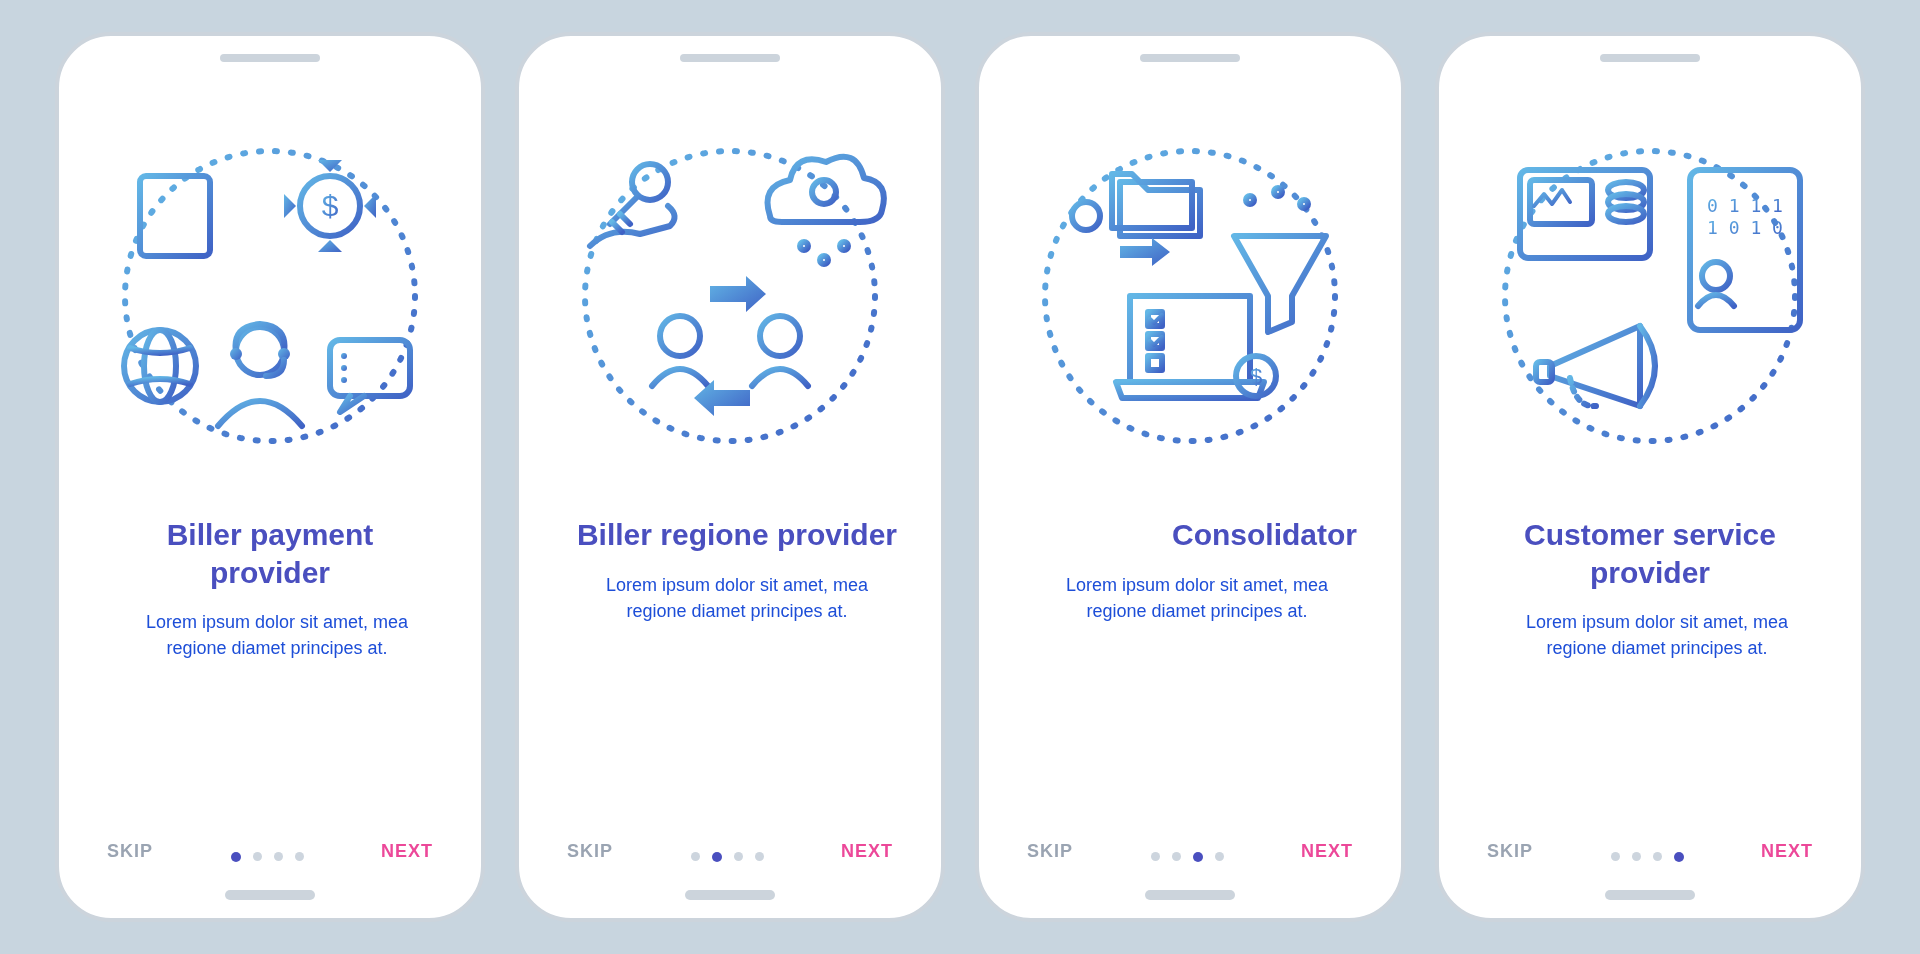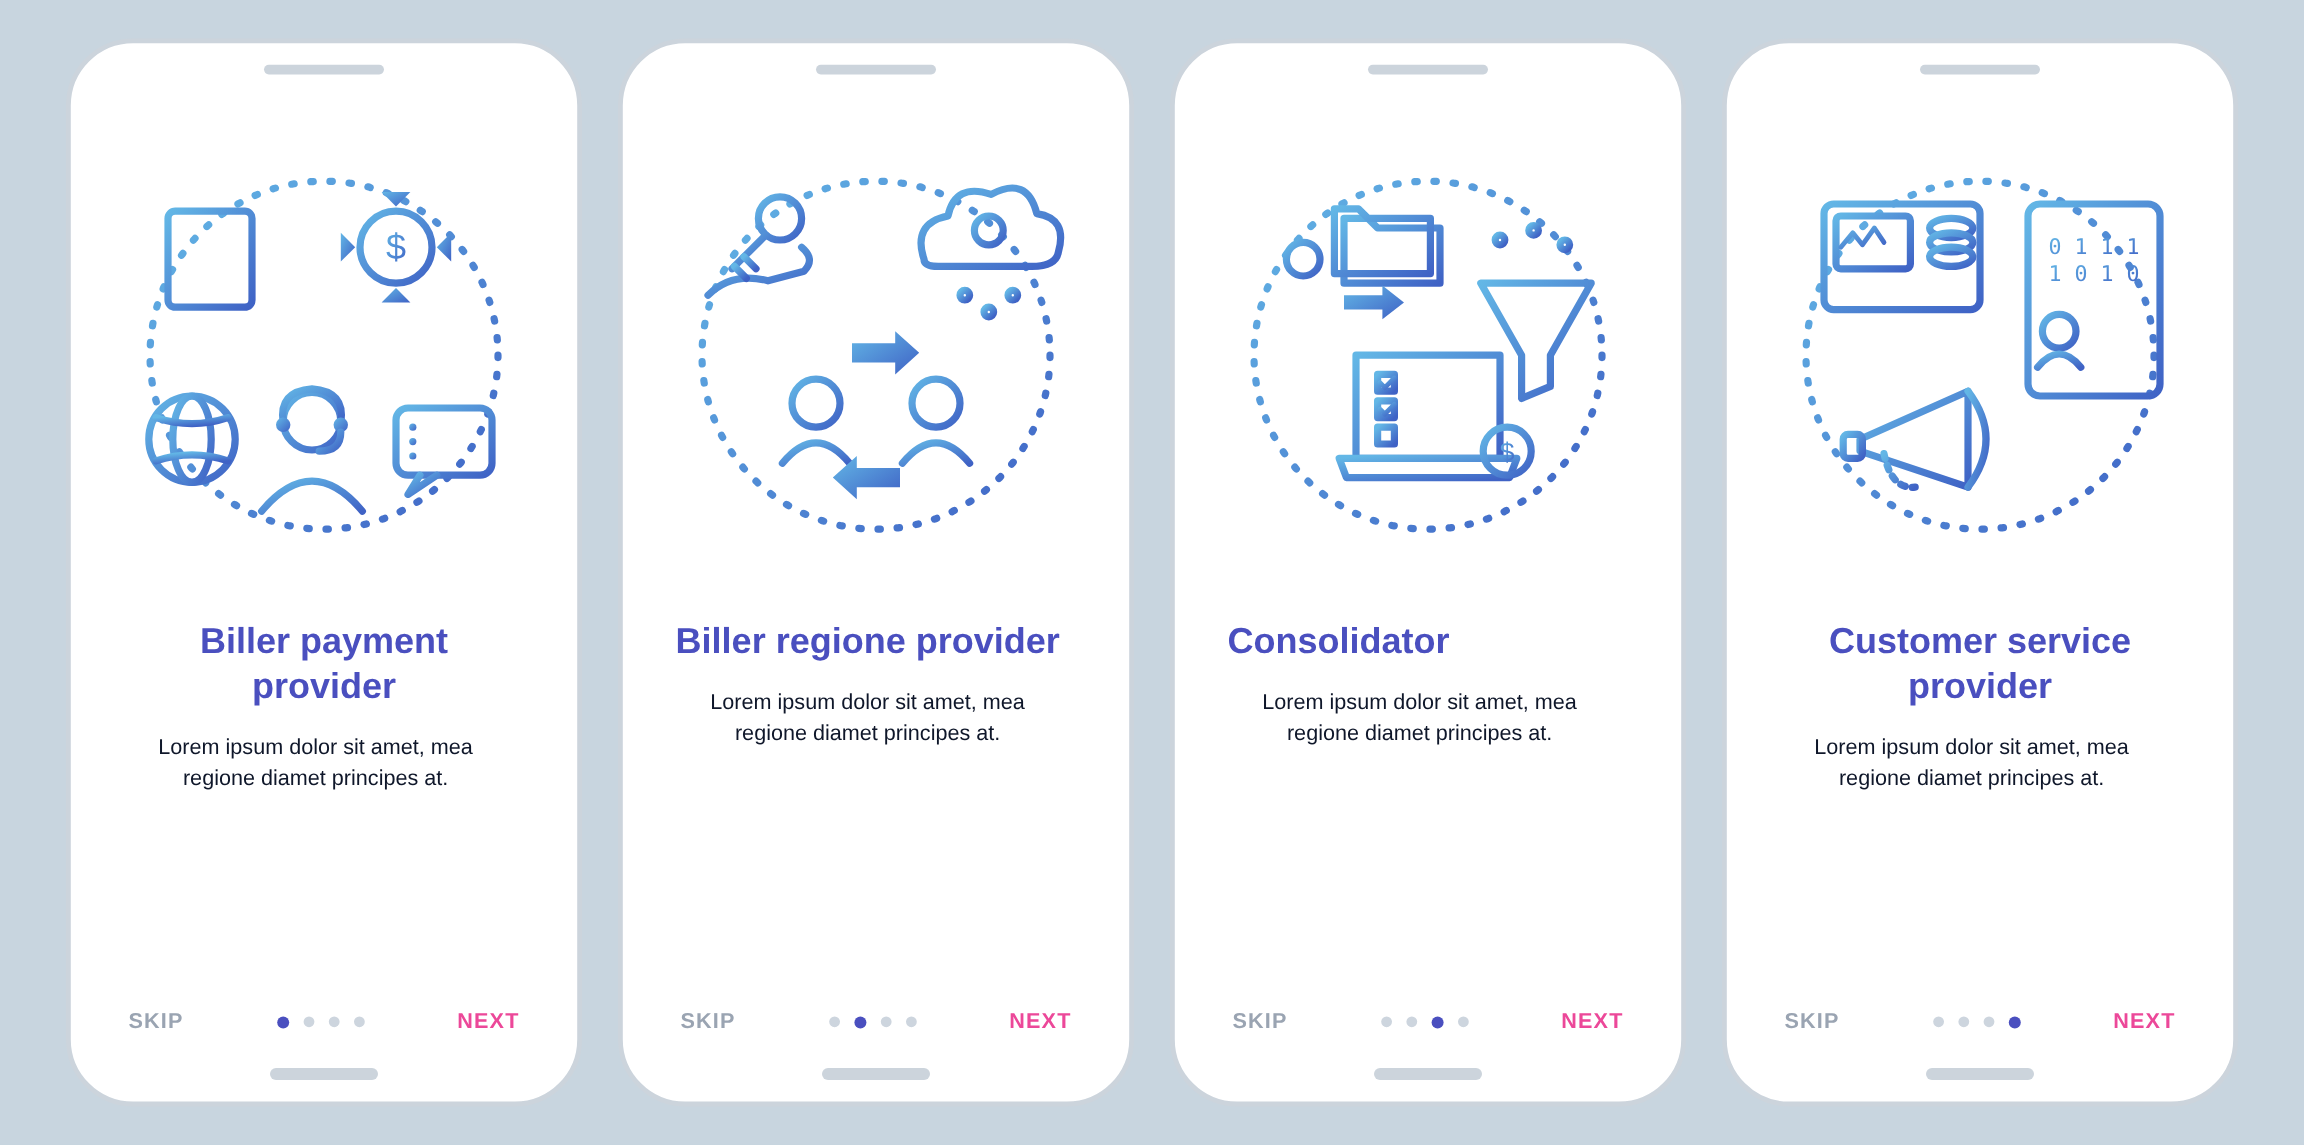--- a/index.html
+++ b/index.html
@@ -54,52 +54,52 @@
     justify-content: center;
     margin-top: 20px;
   }
   .illustration svg { width: 340px; height: 340px; }
   .content {
     flex: 1;
     text-align: center;
     padding: 20px 14px 0;
     display: flex;
     flex-direction: column;
-    align-items: flex-start;
+    align-items: flex-end;
   }
   .title {
     color: #4a4fbf;
     font-weight: 700;
     font-size: 30px;
     line-height: 1.25;
     margin-bottom: 18px;
   }
   .desc {
-    color: #0f172a;
+    color: #1d4ed8;
     font-size: 18px;
     line-height: 1.45;
     max-width: 320px;
   }
   .cta {
     margin-top: 18px;
     background: linear-gradient(90deg, #2f7ed6, #4aa9e8);
     color: #fff;
     border: none;
     border-radius: 28px;
     padding: 10px 36px;
     font-size: 20px;
     font-weight: 600;
     cursor: pointer;
   }
   .nav {
     position: absolute;
     left: 0; right: 0;
     bottom: 56px;
     display: flex;
-    align-items: center;
+    align-items: flex-end;
     justify-content: space-between;
     padding: 0 48px;
   }
   .nav .lbl {
     font-size: 18px;
     font-weight: 600;
     letter-spacing: 1px;
     cursor: pointer;
   }
   .skip { color: #9aa4b2; }

